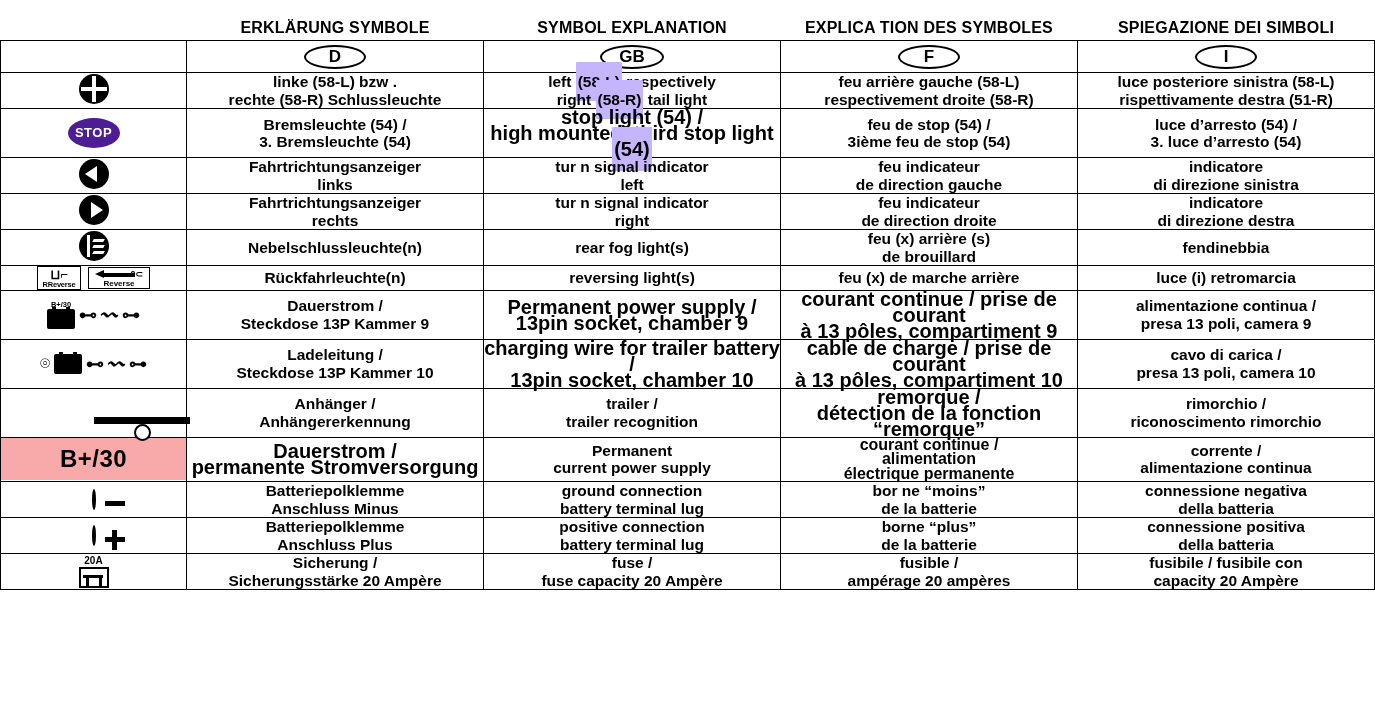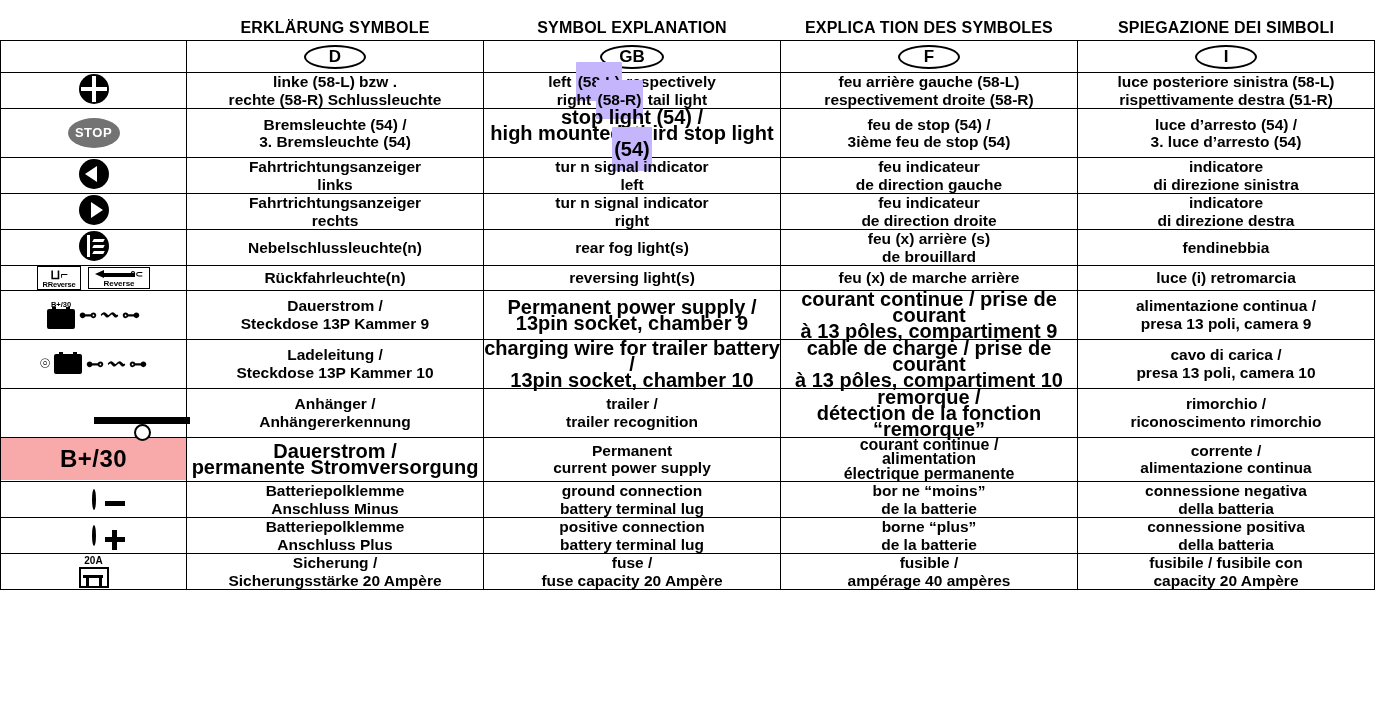--- a/index.html
+++ b/index.html
@@ -105,21 +105,21 @@
   }
   .ic-taillight::before, .ic-taillight::after {
     content: ""; position: absolute; background: #fff;
   }
   .ic-taillight::before { left: 13px; top: 2px; width: 4px; height: 26px; }
   .ic-taillight::after { top: 13px; left: 2px; height: 4px; width: 26px; }
 
   
   .ic-stop {
     width: 52px; height: 30px; border-radius: 50%/50%;
-    background: #737373; color: #fff;
+    background: #4c1d95; color: #fff;
     font-size: 13px; font-weight: bold; line-height: 30px;
     text-align: center; letter-spacing: .5px;
   }
 
   
   .ic-arrow {
     width: 30px; height: 30px; border-radius: 50%;
     background: #000;
   }
   .ic-arrow::after {
@@ -481,21 +481,21 @@
               </span>
         </span>
       </td>
       <td class="txt">
         <span>Sicherung /</span><br><span>Sicherungsstärke 20 Ampère</span>
       </td>
       <td class="txt">
         <span>fuse /</span><br><span>fuse capacity 20 Ampère</span>
       </td>
       <td class="txt">
-        <span>fusible /</span><br><span>ampérage 40 ampères</span>
+        <span>fusible /</span><br><span>ampérage 20 ampères</span>
       </td>
       <td class="txt">
         <span>fusibile / fusibile con</span><br><span>capacity 20 Ampère</span>
       </td>
     </tr>
   </tbody>
 </table>
 </div>
 
 </body></html>

